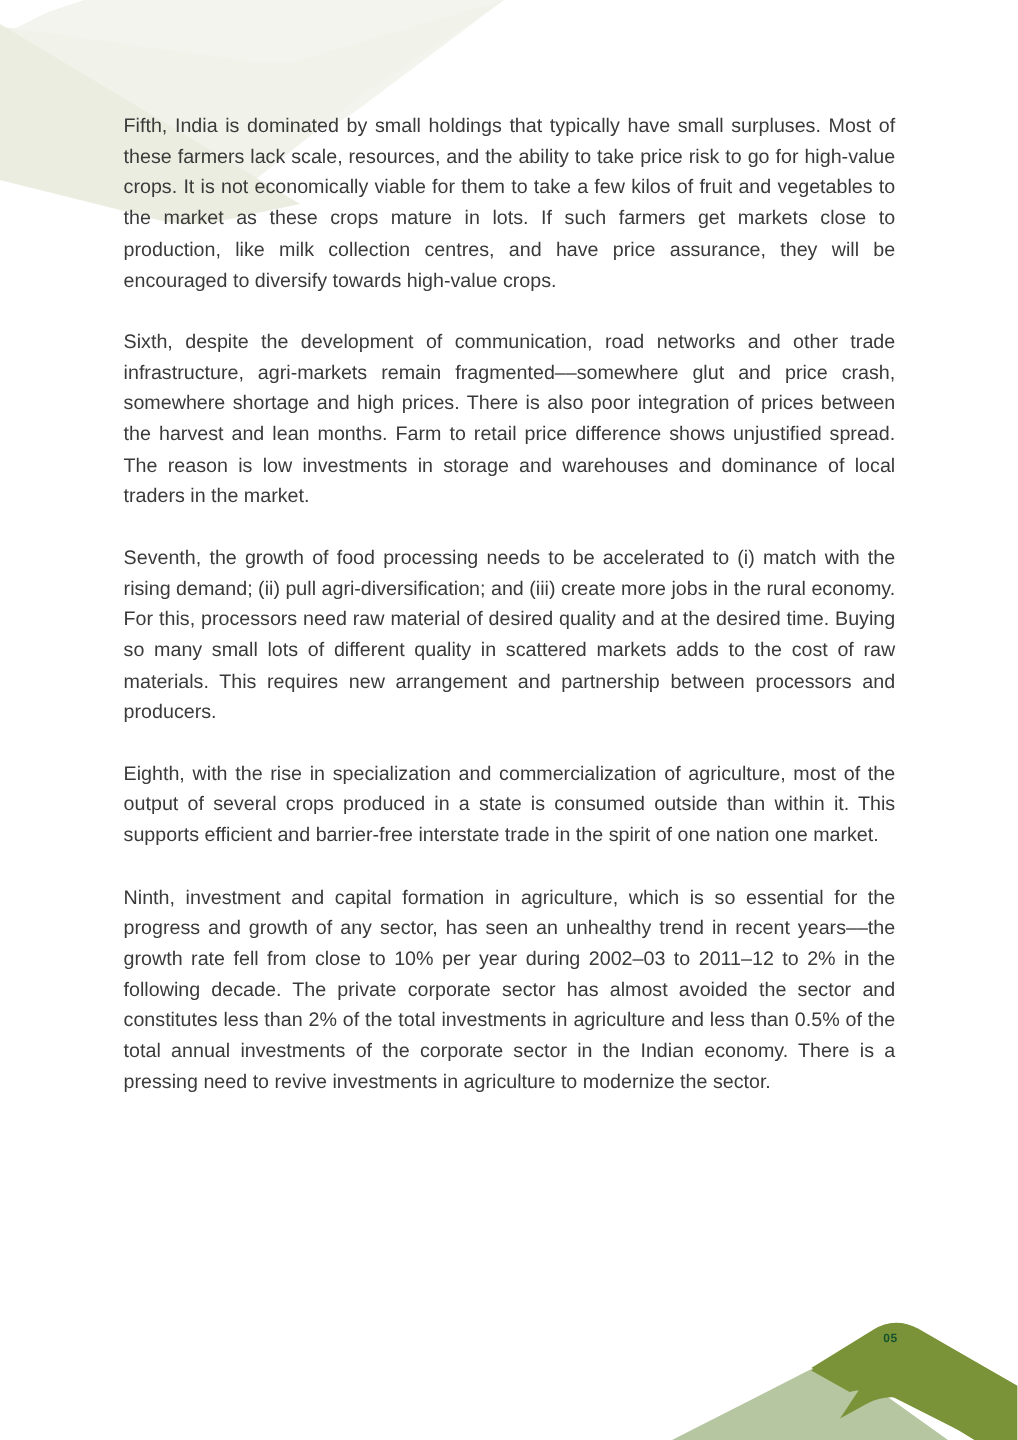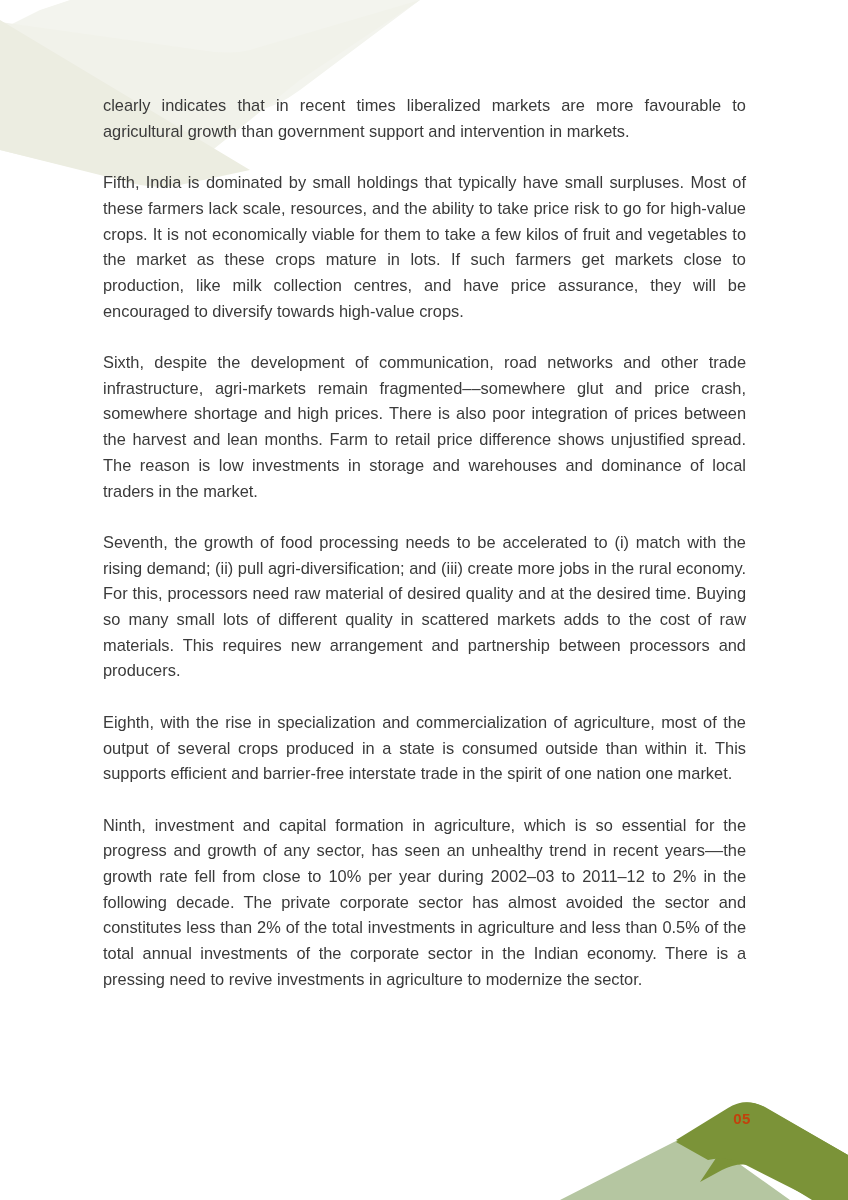--- a/index.html
+++ b/index.html
@@ -37,22 +37,22 @@
       margin: 0 0 25.7px 0;
     }
     .page-number {
       position: absolute;
       left: 724px;
       top: 1110px;
       width: 36px;
       text-align: center;
       font-family: "Liberation Sans", "DejaVu Sans", sans-serif;
       font-weight: bold;
-      font-size: 15px;
-      color: #c2410c;
+      font-size: 10px;
+      color: #14532d;
       letter-spacing: 0.5px;
     }
   </style>
 </head>
 <body>
 
 <div class="page">
 
   <svg class="deco" viewBox="0 0 848 1200" xmlns="http://www.w3.org/2000/svg">
 
@@ -62,21 +62,20 @@
     <path d="M0,22 L230,170 Q255,186 280,175 L360,120 L230,175 Q200,190 170,180 L0,130 Z" fill="#eceee2" opacity="0"></path>
     <path d="M0,20 L250,170 L180,185 Q150,190 120,180 L0,150 Z" fill="#ecede1"></path>
 
     <path d="M560,1200 L672,1143 Q690,1133 710,1143 L790,1200 Z" fill="#b5c6a1"></path>
 
     <path d="M676,1140 L728,1108 Q745,1097 765,1107 L848,1155 L848,1200 L812,1200 L760,1168 Q740,1160 722,1170 L700,1182 L716,1158 Z" fill="#7b9338"></path>
     <path d="M676,1142 L730,1108 Q745,1098 762,1106 L848,1155 L848,1200 L815,1200 L740,1162 Q722,1156 708,1160 Z" fill="#7b9338"></path>
   </svg>
 
   <div class="content">
-    <p>clearly indicates that in recent times liberalized markets are more favourable to agricultural growth than government support and intervention in markets.</p>
     <p>Fifth, India is dominated by small holdings that typically have small surpluses. Most of these farmers lack scale, resources, and the ability to take price risk to go for high-value crops. It is not economically viable for them to take a few kilos of fruit and vegetables to the market as these crops mature in lots. If such farmers get markets close to production, like milk collection centres, and have price assurance, they will be encouraged to diversify towards high-value crops.</p>
     <p>Sixth, despite the development of communication, road networks and other trade infrastructure, agri-markets remain fragmented––somewhere glut and price crash, somewhere shortage and high prices. There is also poor integration of prices between the harvest and lean months. Farm to retail price difference shows unjustified spread. The reason is low investments in storage and warehouses and dominance of local traders in the market.</p>
     <p>Seventh, the growth of food processing needs to be accelerated to (i) match with the rising demand; (ii) pull agri-diversification; and (iii) create more jobs in the rural economy. For this, processors need raw material of desired quality and at the desired time. Buying so many small lots of different quality in scattered markets adds to the cost of raw materials. This requires new arrangement and partnership between processors and producers.</p>
     <p>Eighth, with the rise in specialization and commercialization of agriculture, most of the output of several crops produced in a state is consumed outside than within it. This supports efficient and barrier-free interstate trade in the spirit of one nation one market.</p>
     <p>Ninth, investment and capital formation in agriculture, which is so essential for the progress and growth of any sector, has seen an unhealthy trend in recent years––the growth rate fell from close to 10% per year during 2002–03 to 2011–12 to 2% in the following decade. The private corporate sector has almost avoided the sector and constitutes less than 2% of the total investments in agriculture and less than 0.5% of the total annual investments of the corporate sector in the Indian economy. There is a pressing need to revive investments in agriculture to modernize the sector.</p>
   </div>
 
   <div class="page-number">05</div>
 </div>
 

